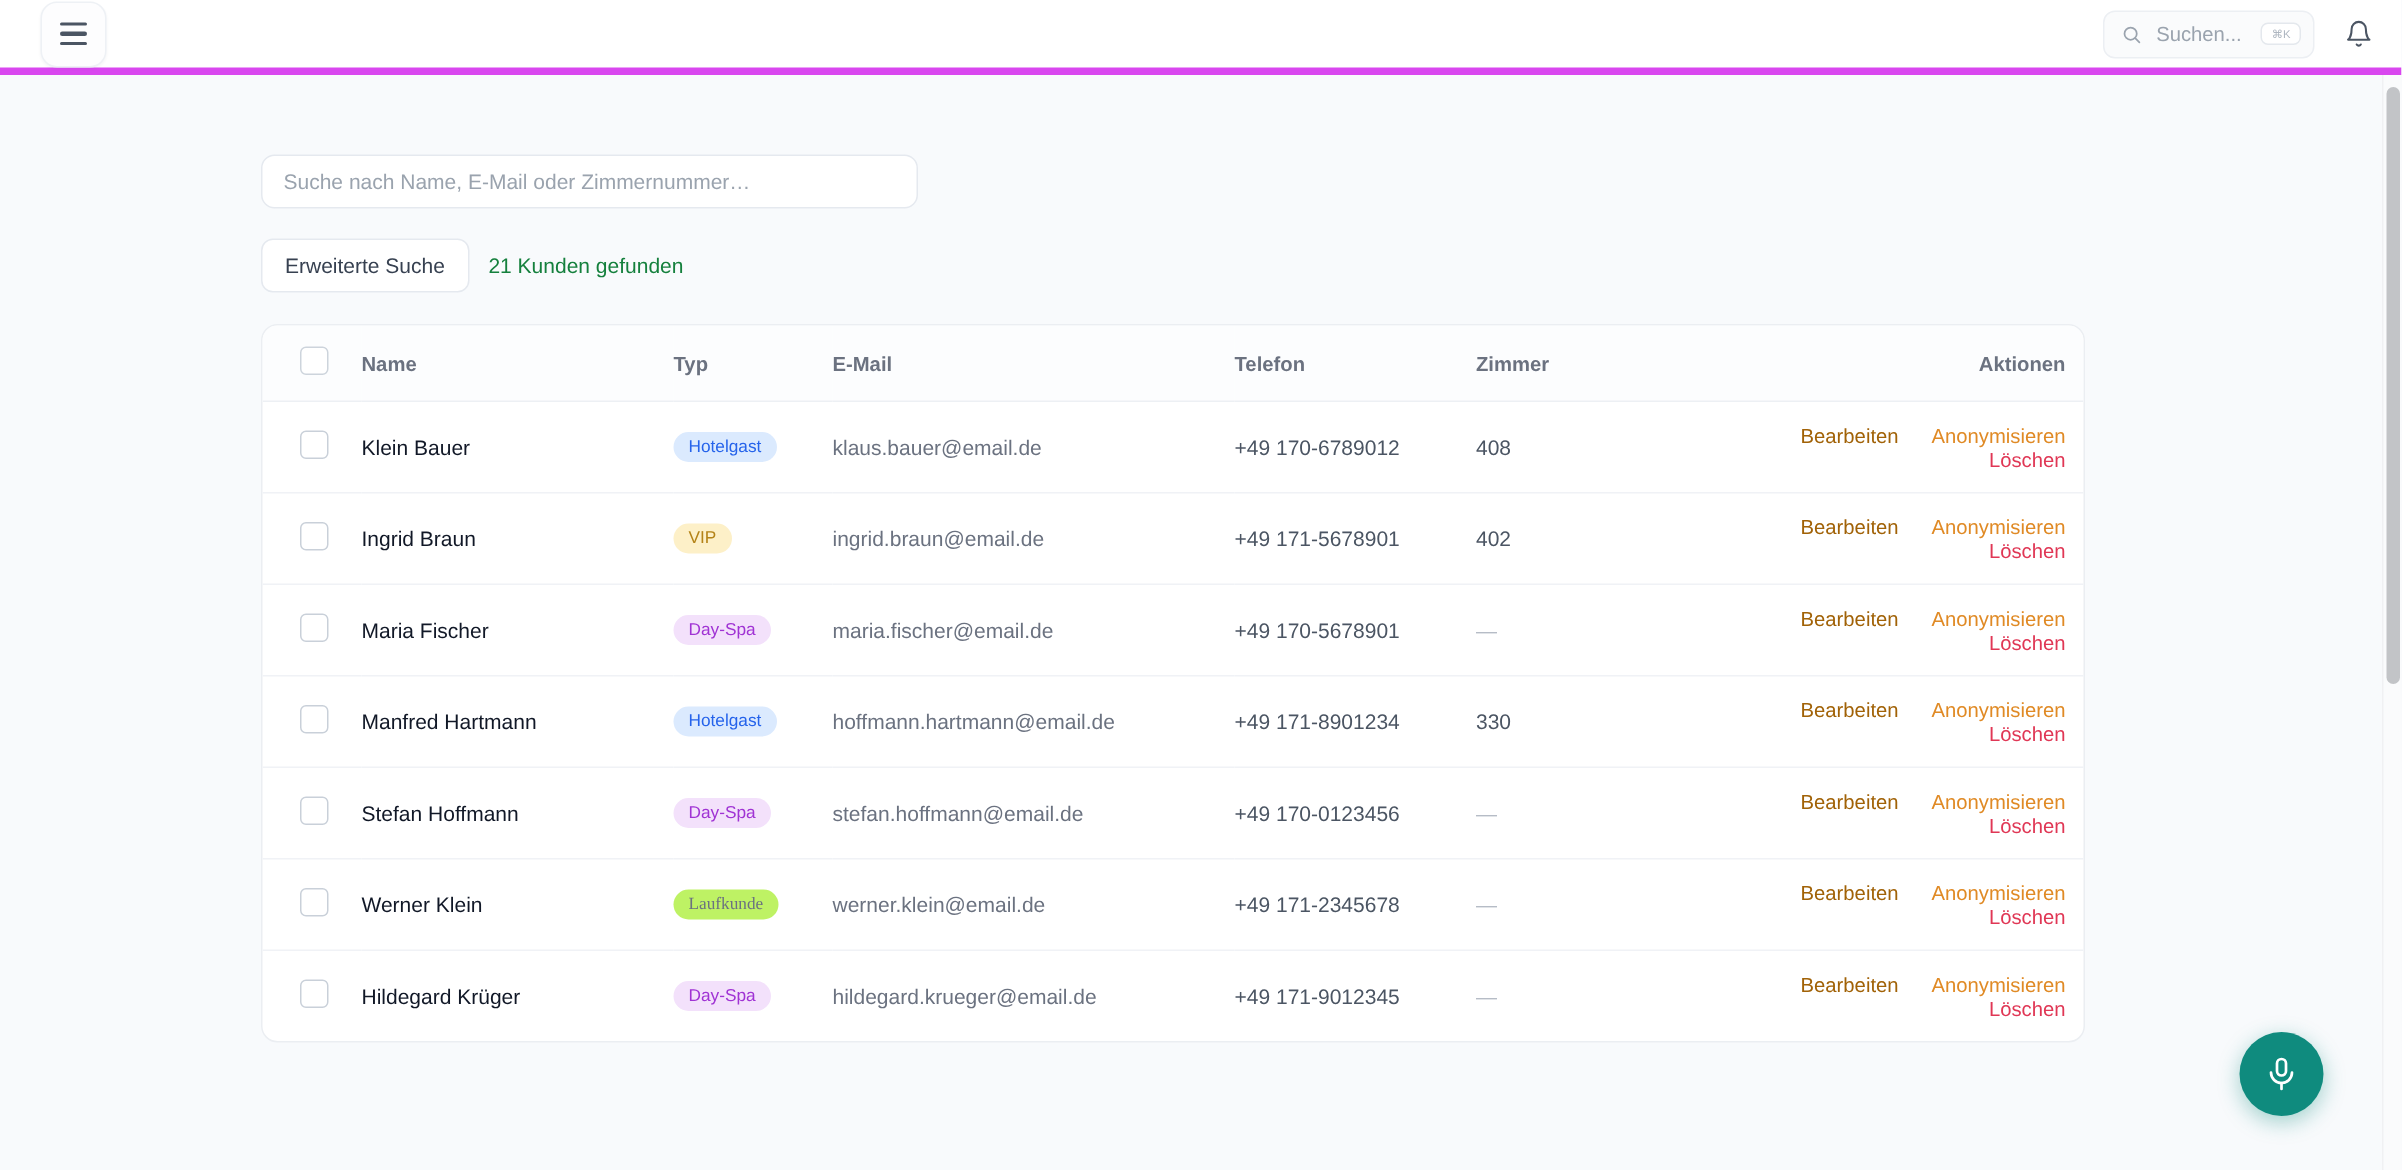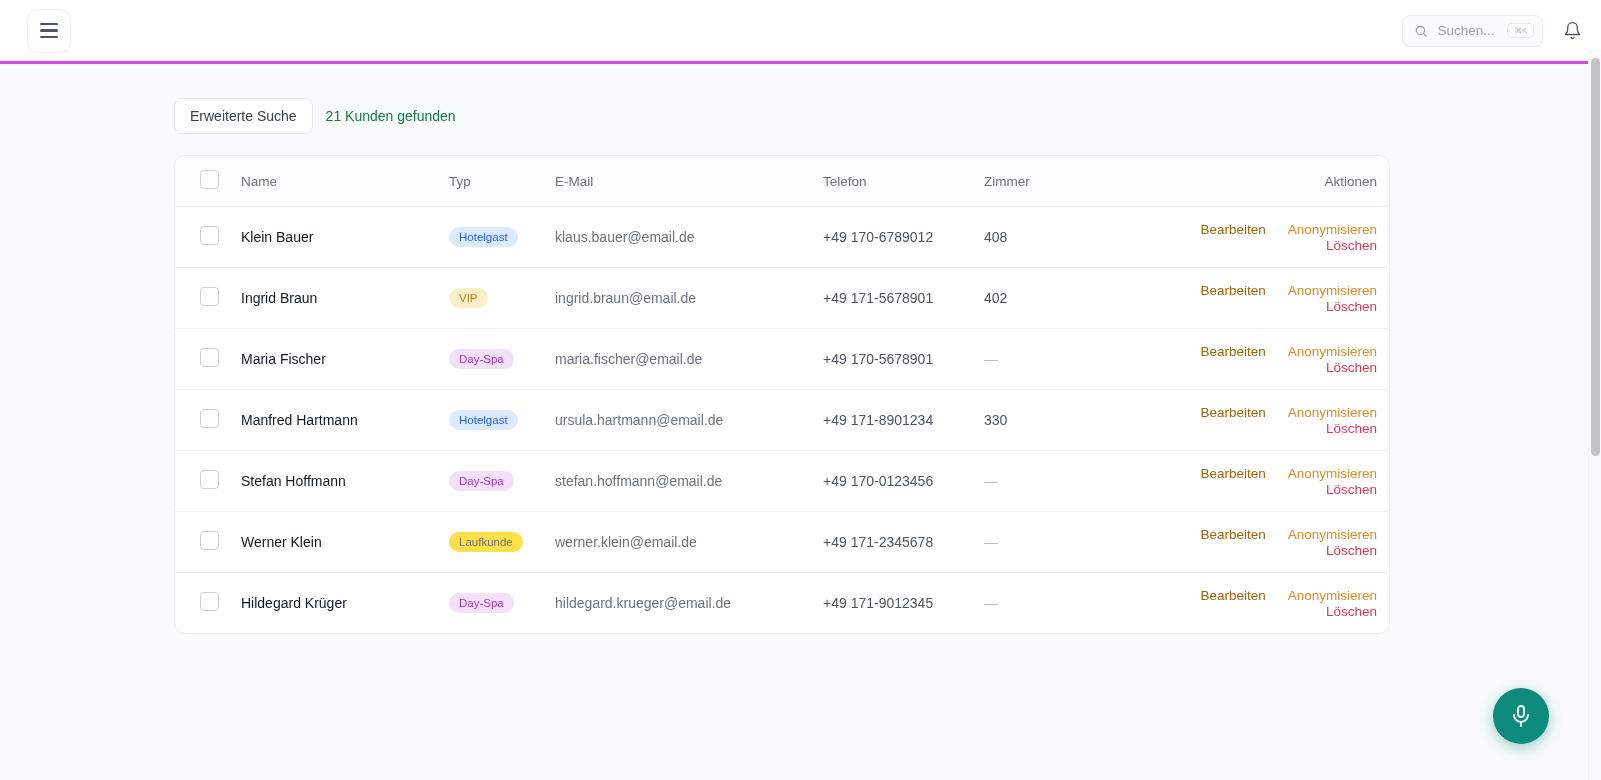--- a/index.html
+++ b/index.html
@@ -6,23 +6,23 @@
   html, body {
     width: 1601px; height: 780px;
     font-family: "Liberation Sans", sans-serif;
     background: #f8fafc;
     overflow: hidden;
   }
   body { position: relative; }
 
   
   .topbar {
-    height: 64px;
-    background: #ffffff;
-    border-bottom: 3px solid #d946ef;
+    height: 50px;
+    background: #ffffff;
+    border-bottom: 5px solid #d946ef;
     display: flex;
     align-items: center;
     justify-content: space-between;
     padding: 0 16px 0 27px;
     position: relative;
     z-index: 5;
   }
   .hamburger {
     width: 44px; height: 44px;
     border: 1px solid #eef1f5;
@@ -135,21 +135,21 @@
     margin: 21px 211px 0 174px;
     background: #ffffff;
     border: 1px solid #ebeef2;
     border-radius: 11px;
     overflow: hidden;
   }
   table { width: 100%; border-collapse: collapse; table-layout: fixed; }
   th {
     text-align: left;
     font-size: 13.5px;
-    font-weight: normal;
+    font-weight: bold;
     color: #6b7280;
     padding: 14px 0;
     background: #fcfdfe;
     border-bottom: 1px solid #edf0f4;
   }
   td {
     padding: 14px 0;
     font-size: 14px;
     border-bottom: 1px solid #f0f2f6;
     vertical-align: middle;
@@ -184,21 +184,21 @@
     display: inline-block;
     font-size: 11.5px;
     border-radius: 20px;
     padding: 4px 10px;
     line-height: 1.1;
     white-space: nowrap;
   }
   .badge-hotelgast { background: #dbeafe; color: #2563eb; }
   .badge-vip       { background: #fdf0c8; color: #b48317; }
   .badge-dayspa    { background: #f3e1fb; color: #a033d4; }
-  .badge-laufkunde { background: #fde047; color: #6b7280; }
+  .badge-laufkunde { background: #bef264; color: #6b7280; font-family: Liberation Serif, serif; }
 
   .act {
     font-size: 13.5px;
     cursor: pointer;
     margin-left: 22px;
     white-space: nowrap;
     display: inline-block;
   }
   .act-edit  { color: #a16207; }
   .act-anon  { color: #e08a25; }
@@ -262,20 +262,23 @@
         <path d="M13.73 21a2 2 0 0 1-3.46 0"></path>
       </svg>
     </button>
   </div>
 </div>
 
 <div class="page">
   <div class="content">
 
 
+    <div class="searchwrap">
+      <input class="searchinput" type="text" placeholder="Suche nach Name, E-Mail oder Zimmernummer…" style="">
+    </div>
 
     <div class="filterrow">
       <button class="advbtn">Erweiterte Suche</button>
       <span class="foundtext">21 Kunden gefunden</span>
     </div>
 
     <div class="tablecard">
       <table>
         <thead>
           <tr>
@@ -315,21 +318,21 @@
               <td class="col-typ"><span class="badge badge-dayspa">Day-Spa</span></td>
               <td class="col-email cell-email">maria.fischer@email.de</td>
               <td class="col-tel cell-tel">+49 170-5678901</td>
               <td class="col-zimmer cell-dash">—</td>
               <td class="col-akt"><span class="act act-edit">Bearbeiten</span><span class="act act-anon">Anonymisieren</span><span class="act act-del">Löschen</span></td>
             </tr>
             <tr>
               <td class="col-check"><span class="cbox"></span></td>
               <td class="col-name cell-name">Manfred Hartmann</td>
               <td class="col-typ"><span class="badge badge-hotelgast">Hotelgast</span></td>
-              <td class="col-email cell-email">ursula.hartmann@email.de</td>
+              <td class="col-email cell-email">hoffmann.hartmann@email.de</td>
               <td class="col-tel cell-tel">+49 171-8901234</td>
               <td class="col-zimmer cell-zimmer">330</td>
               <td class="col-akt"><span class="act act-edit">Bearbeiten</span><span class="act act-anon">Anonymisieren</span><span class="act act-del">Löschen</span></td>
             </tr>
             <tr>
               <td class="col-check"><span class="cbox"></span></td>
               <td class="col-name cell-name">Stefan Hoffmann</td>
               <td class="col-typ"><span class="badge badge-dayspa">Day-Spa</span></td>
               <td class="col-email cell-email">stefan.hoffmann@email.de</td>
               <td class="col-tel cell-tel">+49 170-0123456</td>

